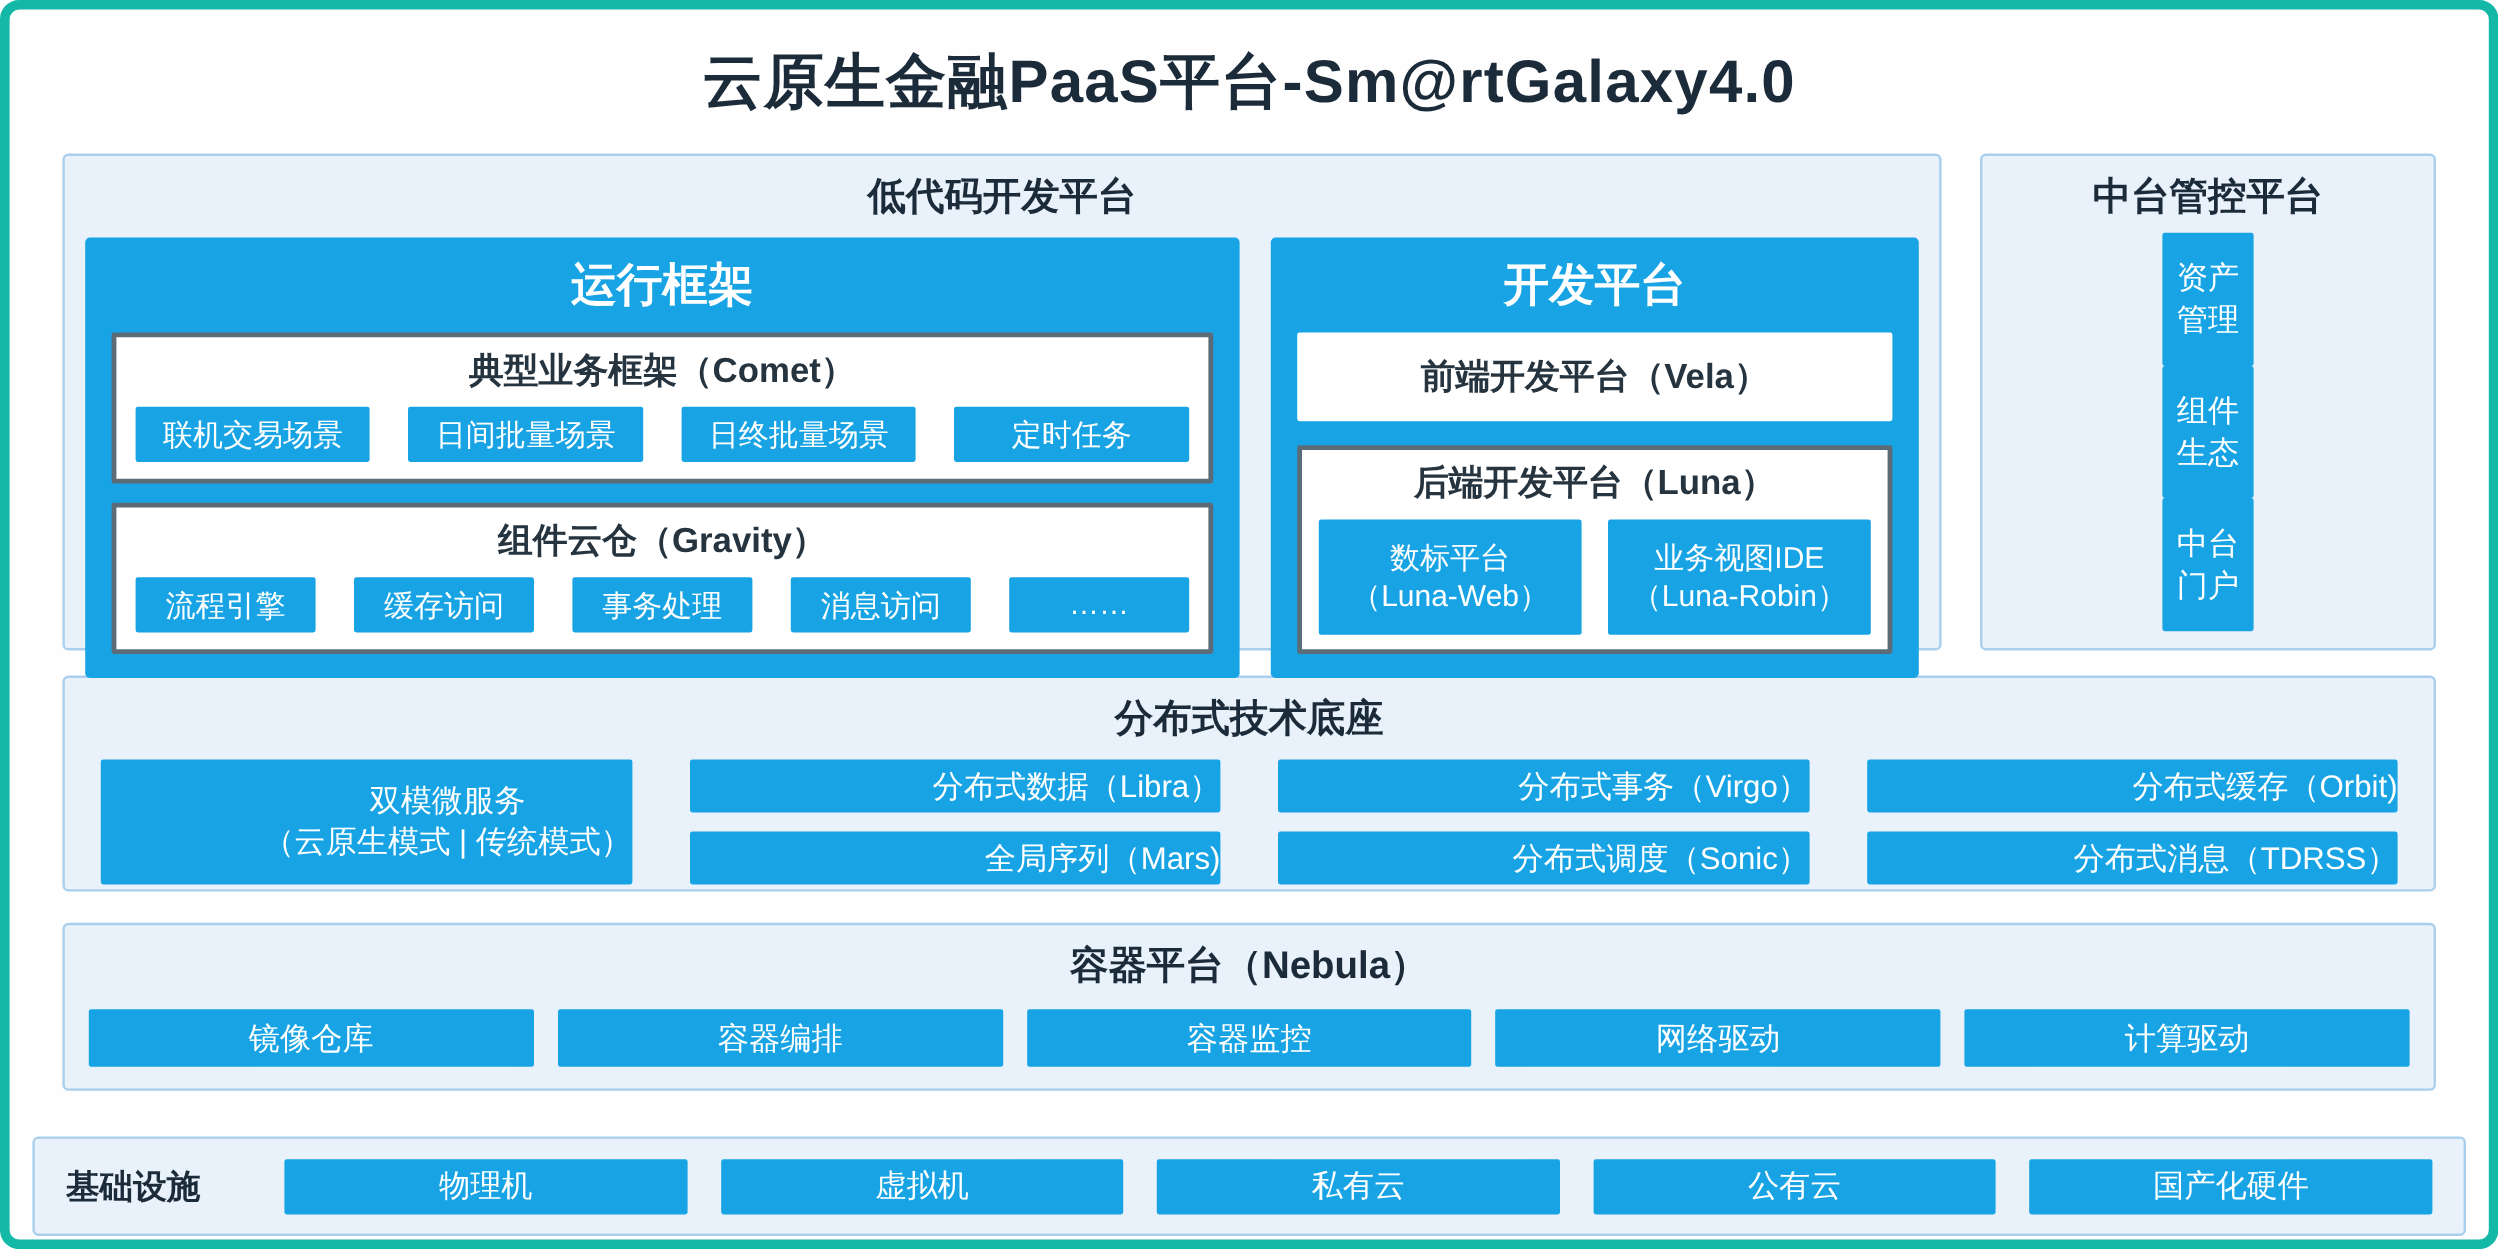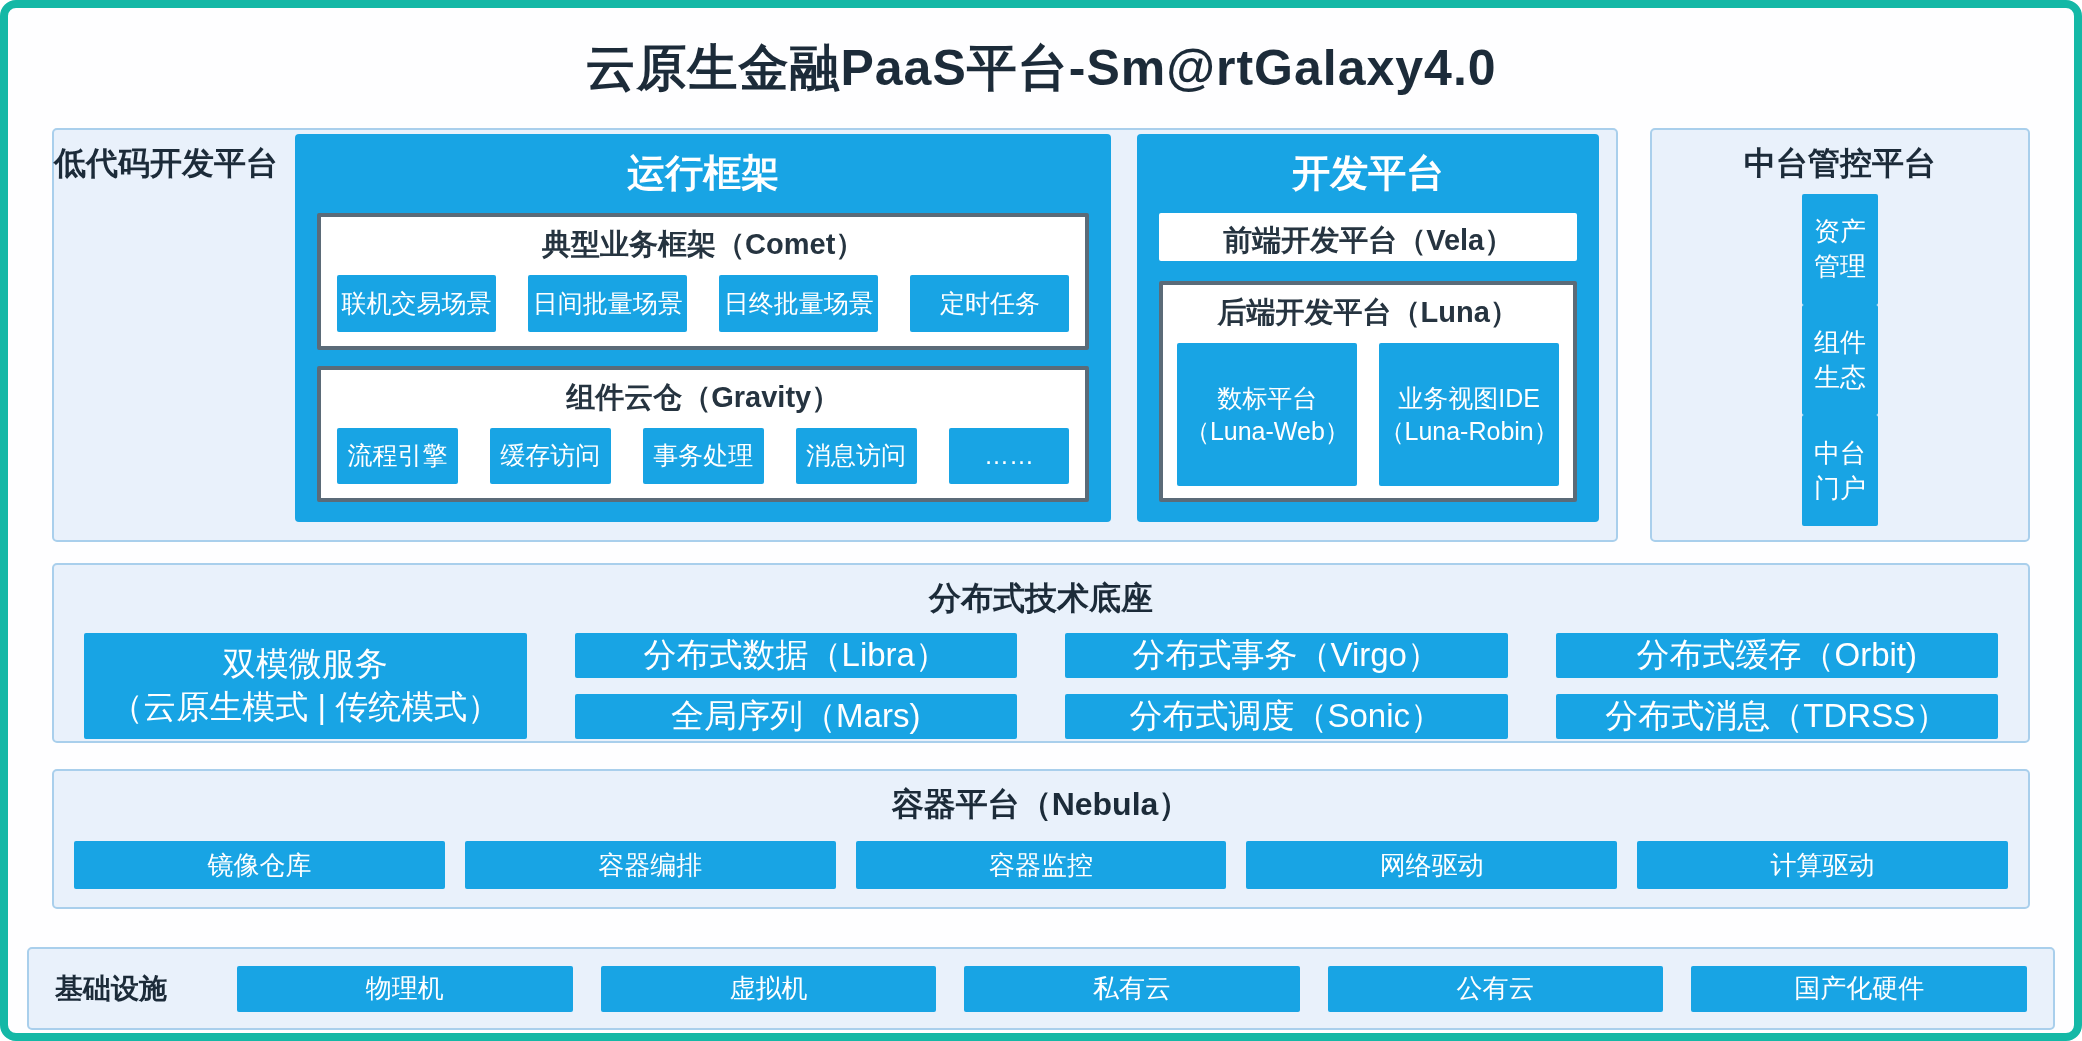--- a/index.html
+++ b/index.html
@@ -28,21 +28,21 @@
   }
   .panel-title {
     text-align: center;
     font-size: 32px; font-weight: bold; color: #1c2b39;
     padding: 12px 0 8px;
   }
 
   .top-row { display: flex; gap: 32px; margin: 0 44px; height: 414px; }
 
   
-  .lowcode { flex: 1; display: flex; flex-direction: row; }
+  .lowcode { flex: 1; display: flex; flex-direction: column; }
   .lowcode-body { flex: 1; display: flex; gap: 26px; padding: 4px 17px 18px; }
 
   .blue-section {
     background: #18a4e4;
     border-radius: 4px;
     padding: 10px 22px 20px;
     display: flex; flex-direction: column;
   }
   .runtime { flex: 1.85; }
   .devplat { flex: 1; }
@@ -65,40 +65,40 @@
     background: #18a4e4; color: #ffffff;
     font-size: 25px;
     display: flex; align-items: center; justify-content: center; text-align: center;
     border-radius: 2px;
     min-height: 46px;
     flex: 1;
   }
   .chip .two-line { line-height: 1.3; }
 
   
-  .vela-box { height: 48px; justify-content: flex-end; }
+  .vela-box { height: 74px; justify-content: center; }
   .luna-box { flex: 1; margin-top: 20px; }
   .luna-box .chip-row { gap: 22px; padding: 0 14px 12px; }
   .luna-box .chip { min-height: 70px; }
 
   
   .midplatform { width: 380px; display: flex; flex-direction: column; align-items: center; }
   .mid-body { flex: 1; display: flex; flex-direction: column; justify-content: space-evenly; align-items: center; padding-bottom: 14px; }
   .mid-chip { width: 74%; height: 50px; font-size: 26px; }
 
   
   .distributed { margin: 21px 44px 0; height: 180px; display: flex; flex-direction: column; }
   .dist-grid {
     display: grid;
     grid-template-columns: repeat(4, 1fr);
     column-gap: 48px; row-gap: 16px;
     margin: 4px 30px 18px;
     flex: 1;
   }
-  .dist-chip { font-size: 33px; min-height: 44px; }
+  .dist-chip { font-size: 26px; min-height: 44px; justify-content: flex-end; }
   .dual-mode { grid-row: span 2; }
 
   
   .nebula { margin: 26px 44px 0; height: 140px; display: flex; flex-direction: column; }
   .nebula .chip-row { padding: 6px 20px 18px; gap: 20px; }
   .nebula .chip { font-size: 26px; }
 
   
   .infrastructure {
     margin: 38px 19px 0; height: 83px;

